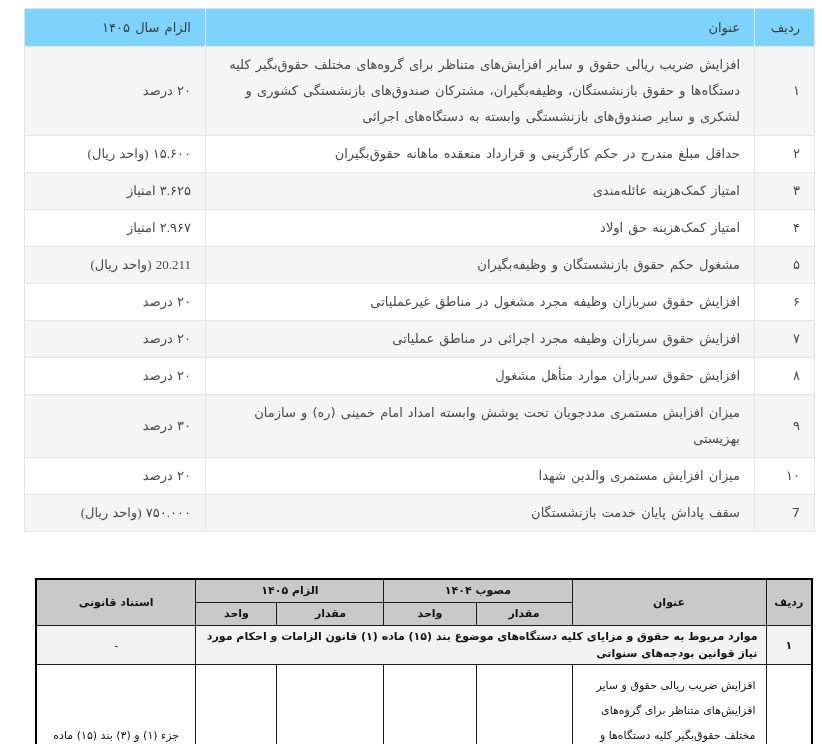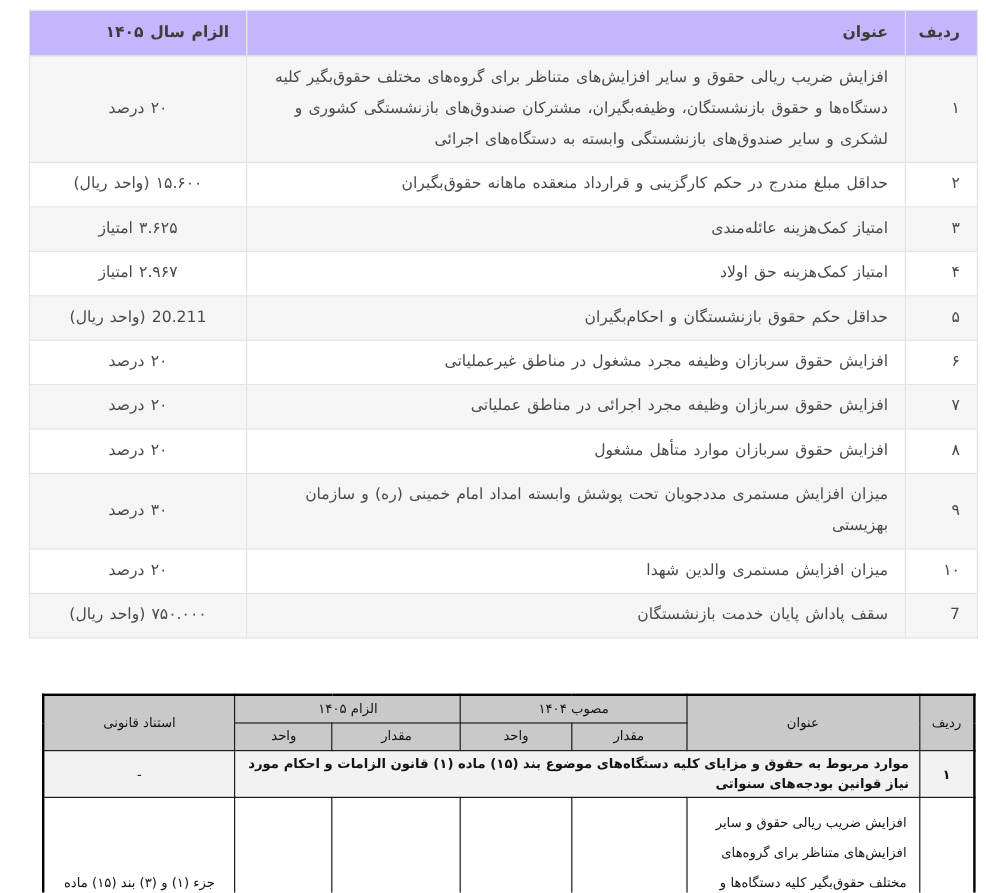--- a/index.html
+++ b/index.html
@@ -30,53 +30,53 @@
   }
   table.top-table th,
   table.top-table td {
     border: 1px solid #e4e4e4;
     padding: 5px 14px;
     line-height: 26px;
     vertical-align: middle;
     word-spacing: 1px;
   }
   table.top-table thead th {
-    background: #c4b5fd;
-    font-weight: bold;
+    background: #7dd3fc;
+    font-weight: normal;
     color: #3d3d3d;
     text-align: right;
     height: 27px;
   }
   table.top-table thead th.c-radif { text-align: right; }
   table.top-table tbody tr:nth-child(odd) td { background: #f5f5f5; }
   table.top-table tbody tr:nth-child(even) td { background: #ffffff; }
   table.top-table td.cell-num { text-align: right; }
   table.top-table td.cell-title { text-align: right; }
-  table.top-table td.cell-value { text-align: center; }
+  table.top-table td.cell-value { text-align: right; font-family: Liberation Serif, serif; }
 
   
   table.bottom-table {
     position: absolute;
     top: 578px;
     right: 9px;
     width: 776px;
     border-collapse: collapse;
     table-layout: fixed;
     font-size: 11px;
     color: #141414;
     border: 2px solid #000000;
   }
   table.bottom-table th,
   table.bottom-table td {
     border: 1px solid #1c1c1c;
     vertical-align: middle;
   }
   table.bottom-table thead th {
     background: #c9c9c9;
-    font-weight: normal;
+    font-weight: bold;
     text-align: center;
     padding: 2px 3px;
     line-height: 18px;
   }
   table.bottom-table thead tr.sub-row th { height: 18px; }
   table.bottom-table tr.band-row td {
     background: #f2f2f2;
     font-weight: bold;
     padding: 2px 8px;
     line-height: 17px;
@@ -129,21 +129,21 @@
         <td class="cell-title">امتیاز کمک‌هزینه عائله‌مندی</td>
         <td class="cell-value">۳.۶۲۵ امتیاز</td>
       </tr>
       <tr>
         <td class="cell-num">۴</td>
         <td class="cell-title">امتیاز کمک‌هزینه حق اولاد</td>
         <td class="cell-value">۲.۹۶۷ امتیاز</td>
       </tr>
       <tr>
         <td class="cell-num">۵</td>
-        <td class="cell-title">حداقل حکم حقوق بازنشستگان و احکام‌بگیران</td>
+        <td class="cell-title">مشغول حکم حقوق بازنشستگان و وظیفه‌بگیران</td>
         <td class="cell-value">20.211 (واحد ریال)</td>
       </tr>
       <tr>
         <td class="cell-num">۶</td>
         <td class="cell-title">افزایش حقوق سربازان وظیفه مجرد مشغول در مناطق غیرعملیاتی</td>
         <td class="cell-value">۲۰ درصد</td>
       </tr>
       <tr>
         <td class="cell-num">۷</td>
         <td class="cell-title">افزایش حقوق سربازان وظیفه مجرد اجرائی در مناطق عملیاتی</td>

